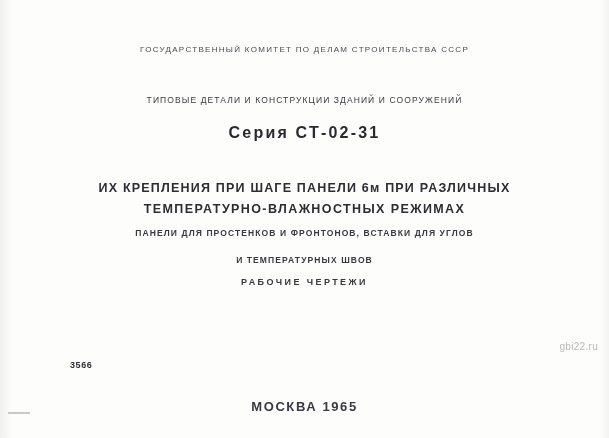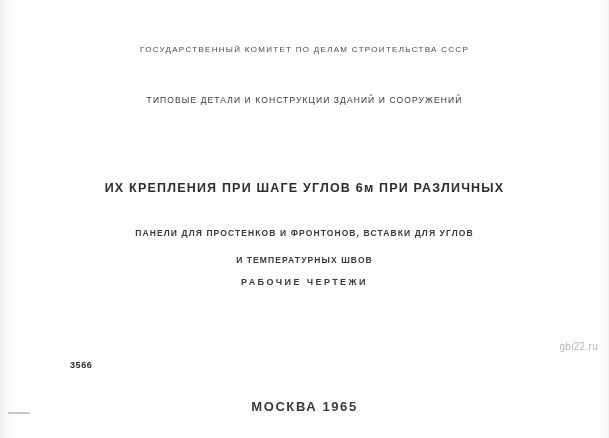--- a/index.html
+++ b/index.html
@@ -161,24 +161,26 @@
 </style>
 </head>
 <body>
 
 <div class="page">
 
   <div class="txt committee">ГОСУДАРСТВЕННЫЙ КОМИТЕТ ПО ДЕЛАМ СТРОИТЕЛЬСТВА СССР</div>
 
   <div class="txt subtitle">ТИПОВЫЕ ДЕТАЛИ И КОНСТРУКЦИИ ЗДАНИЙ И СООРУЖЕНИЙ</div>
 
+  <div class="txt series">Серия СТ-02-31</div>
 
 
-  <div class="txt main-2">ИХ КРЕПЛЕНИЯ ПРИ ШАГЕ УГЛОВ 6м ПРИ РАЗЛИЧНЫХ</div>
+  <div class="txt main-2">ИХ КРЕПЛЕНИЯ ПРИ ШАГЕ ПАНЕЛИ 6м ПРИ РАЗЛИЧНЫХ</div>
 
+  <div class="txt main-3">ТЕМПЕРАТУРНО-ВЛАЖНОСТНЫХ РЕЖИМАХ</div>
 
 
   <div class="txt issue-desc-1">ПАНЕЛИ ДЛЯ ПРОСТЕНКОВ И ФРОНТОНОВ, ВСТАВКИ ДЛЯ УГЛОВ</div>
 
   <div class="txt issue-desc-2">И ТЕМПЕРАТУРНЫХ ШВОВ</div>
 
   <div class="txt working">РАБОЧИЕ ЧЕРТЕЖИ</div>
 
   <div class="stamp">3566</div>
 

